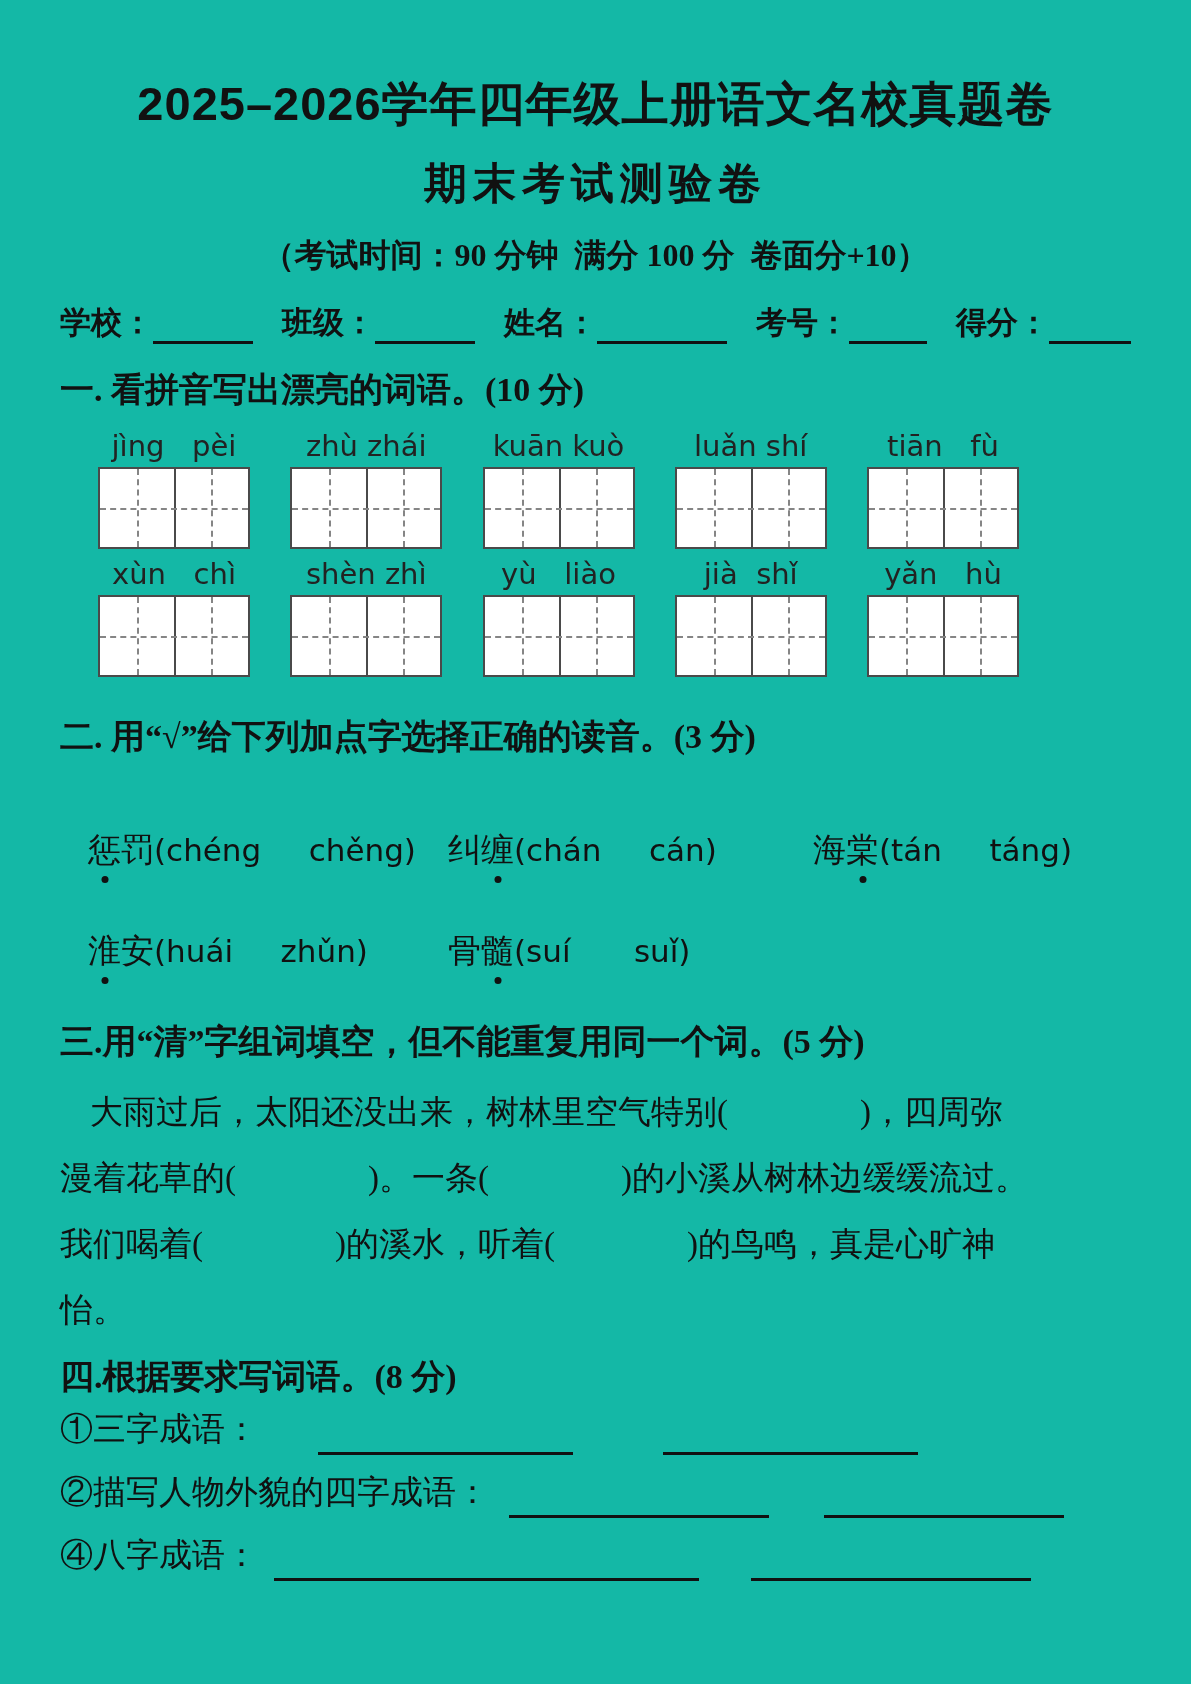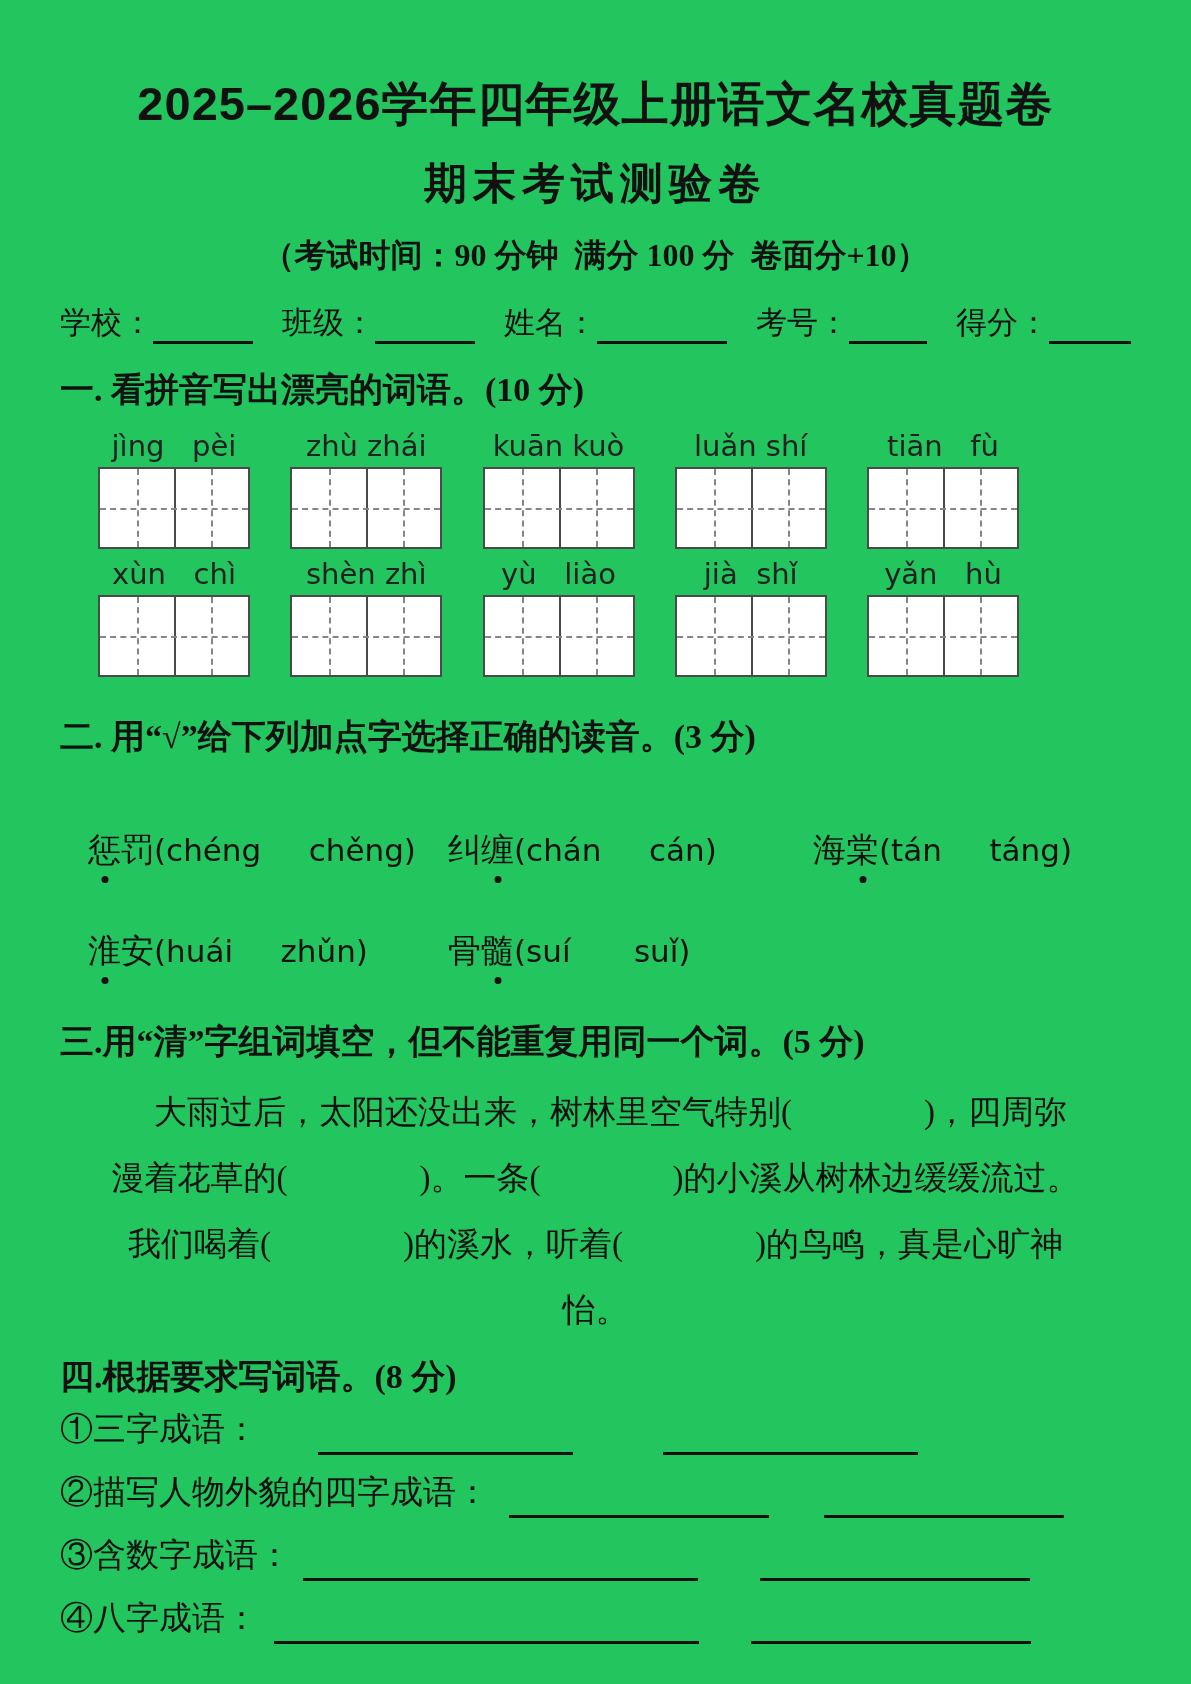--- a/index.html
+++ b/index.html
@@ -1,19 +1,19 @@
 <!DOCTYPE html>
 <html><head>
 <meta charset="utf-8">
 <style>
   html,body{margin:0;padding:0;background:#e8e8e8;}
   .page{
     position:relative;
     width:1191px;height:1684px;
-    background:#22c55e;
+    background:#14b8a6;
     box-sizing:border-box;
     padding:46px 60px 20px 60px;
     overflow:hidden;
     color:#111;
     font-family:"Liberation Serif","DejaVu Serif",serif;
   }
   
   .title{
     margin:30px 0 0 0;
     text-align:center;
@@ -37,21 +37,21 @@
     font-weight:600;
     white-space:pre;
   }
   
   .student-info{
     margin-top:28px;
     display:flex;
     justify-content:space-between;
     align-items:center;
     font-size:31px;
-    font-weight:400;
+    font-weight:700;
   }
   .si-field{display:flex;align-items:flex-end;}
   .blank{
     display:inline-block;
     border-bottom:3px solid #111;
     height:36px;
     vertical-align:bottom;
   }
   .si-b1{width:100px;}.si-b2{width:100px;}.si-b3{width:130px;}.si-b4{width:78px;}.si-b5{width:82px;}
   
@@ -110,21 +110,21 @@
     background:#111;
   }
   .opts{
     font-family:"DejaVu Sans","Liberation Sans",sans-serif;
     font-size:31px;
     white-space:pre;
     word-spacing:6px;
   }
   
   .para{margin-top:16px;font-size:33px;}
-  .para-line{line-height:66px;white-space:pre;text-align:center;}
+  .para-line{line-height:66px;white-space:pre;}
   .para-line.indent{text-indent:30px;}
   
   .s4item{
     font-size:33px;line-height:63px;
     display:flex;align-items:center;
     white-space:pre;
   }
   .s4item .label{line-height:63px;}
   .blank4{
     display:inline-block;
@@ -292,24 +292,19 @@
   <div class="s4item i1">
     <span class="label">①三字成语：</span>
     <span class="blank4 ba"></span>
     <span class="blank4 bb"></span>
   </div>
   <div class="s4item i2">
     <span class="label">②描写人物外貌的四字成语：</span>
     <span class="blank4 ba"></span>
     <span class="blank4 bb"></span>
   </div>
-  <div class="s4item i3">
-    <span class="label">③含数字成语：</span>
-    <span class="blank4 ba"></span>
-    <span class="blank4 bb"></span>
-  </div>
   <div class="s4item i4">
     <span class="label">④八字成语：</span>
     <span class="blank4 ba"></span>
     <span class="blank4 bb"></span>
   </div>
 
 </div>
 
 </body></html>

